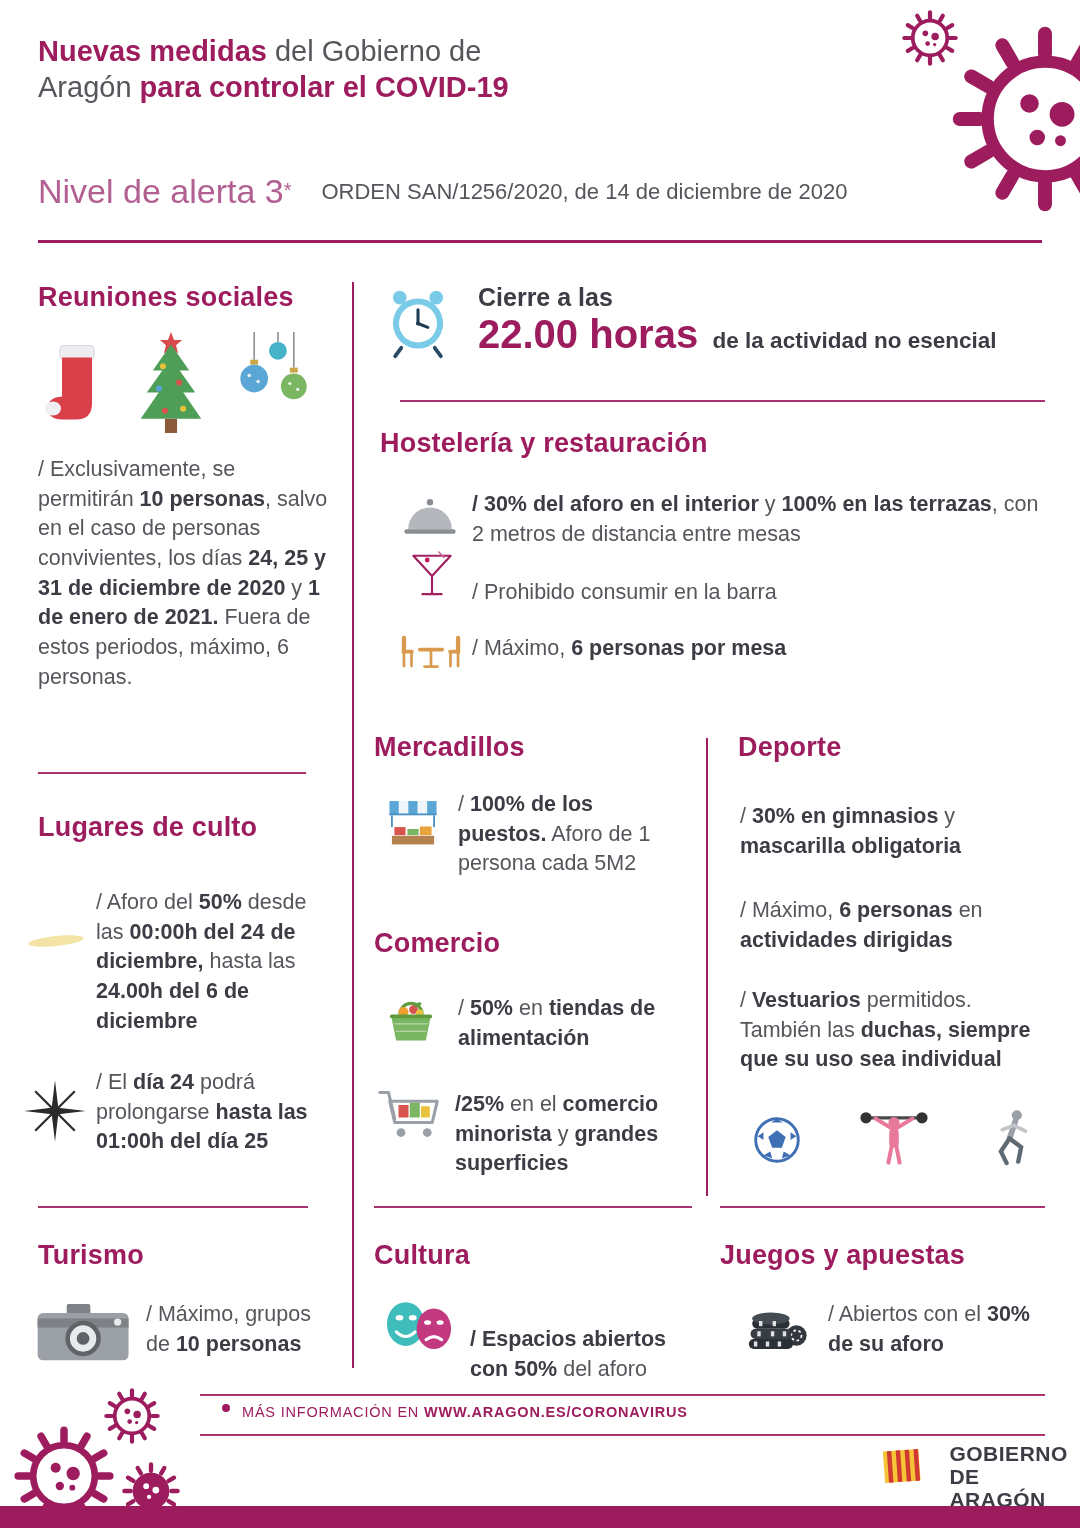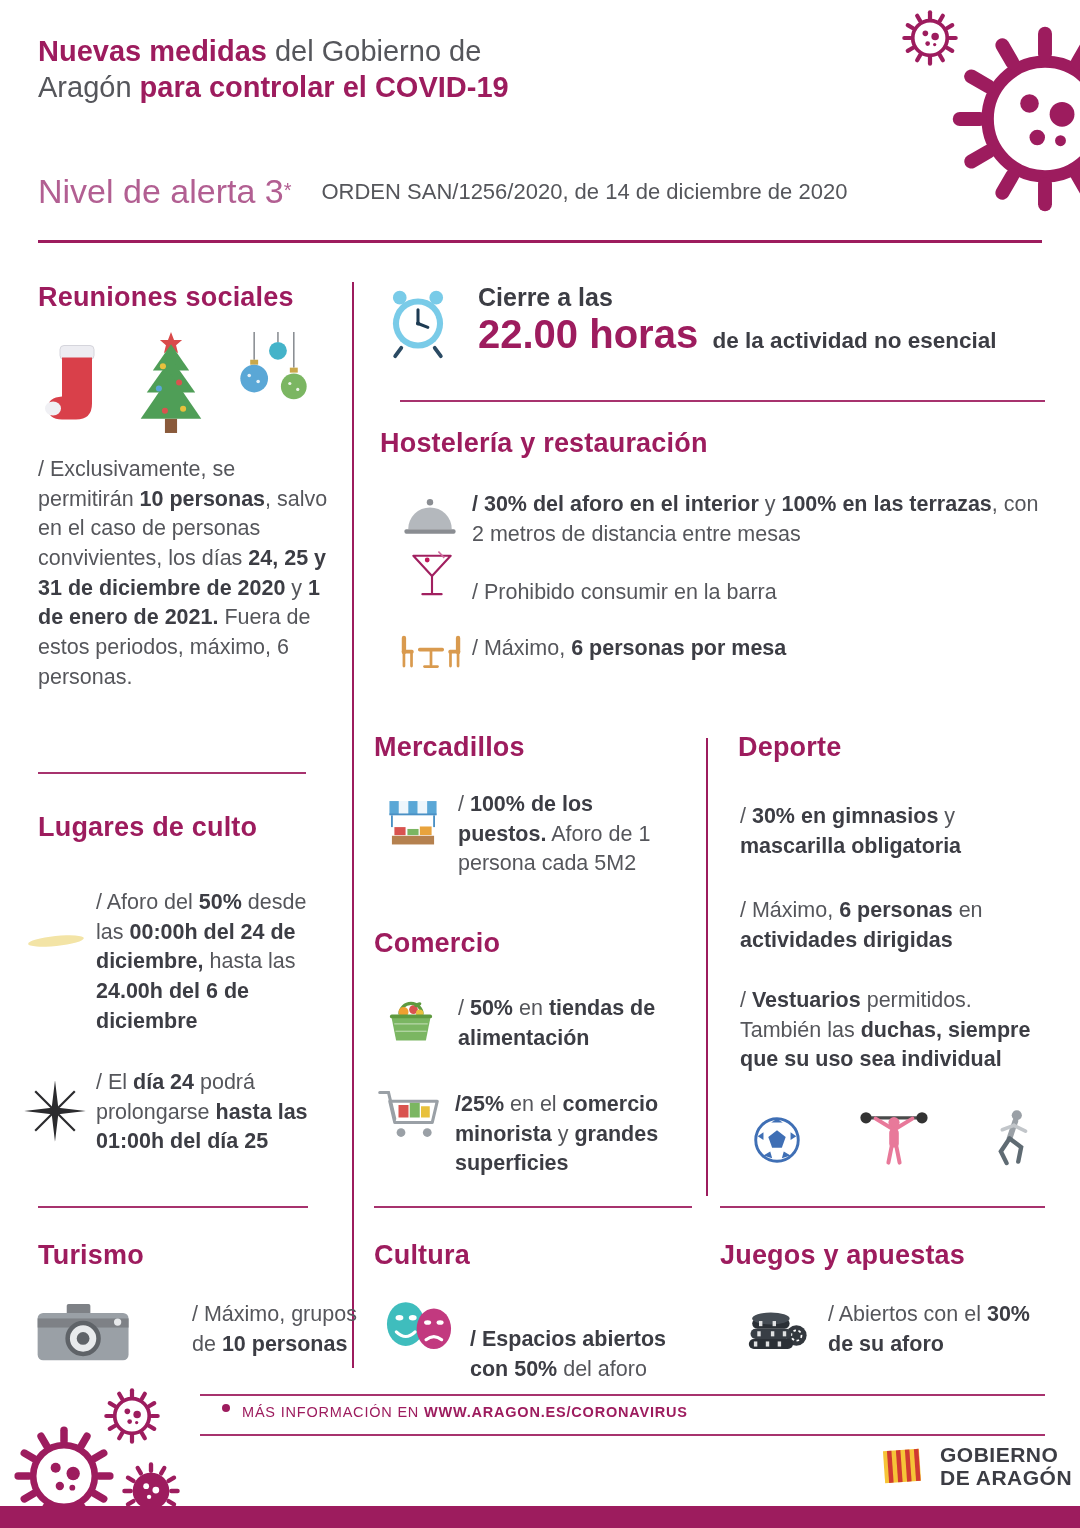--- a/index.html
+++ b/index.html
@@ -34,21 +34,21 @@
   #closing{left:478px;top:283px;white-space:nowrap;}
   #closing-line1{font-size:25px;font-weight:700;color:var(--dark);}
   #closing-big{font-size:40px;font-weight:700;color:var(--accent);}
   #closing-tail{font-size:22.5px;font-weight:700;color:var(--dark);margin-left:10px;}
 
   .footer-info{left:222px;top:1404px;display:flex;align-items:flex-start;gap:12px;}
   .bullet{width:8px;height:8px;border-radius:50%;background:var(--accent);}
   .info-txt{font-size:14.5px;letter-spacing:.8px;color:var(--accent);}
   .info-link{font-weight:700;}
 
-  #logo{left:878px;top:1442px;display:flex;align-items:center;gap:14px;}
+  #logo{left:878px;top:1442px;display:flex;gap:24px;}
   #logo-text{font-size:21px;font-weight:700;color:var(--dark);line-height:1.1;letter-spacing:.5px;}
 
   #bottom-bar{left:0;top:1506px;width:1080px;height:22px;background:var(--accent);}
 
   .vrule{width:2px;background:var(--accent);}
   svg{display:block;}
 </style>
 </head>
 <body>
 
@@ -342,21 +342,21 @@
 
   <div class="abs h2" style="left:38px;top:1240px;">Turismo</div>
   <svg class="abs" style="left:34px;top:1300px;" width="100" height="66" viewBox="0 0 110 72">
     <rect x="36" y="4" width="26" height="12" rx="2" fill="#7e8186"></rect>
     <rect x="4" y="14" width="100" height="52" rx="6" fill="#9aa0a6"></rect>
     <rect x="4" y="20" width="100" height="10" fill="#7e8186"></rect>
     <circle cx="54" cy="42" r="17" fill="#e8eaec" stroke="#5f6368" stroke-width="5"></circle>
     <circle cx="54" cy="42" r="7" fill="#5f6368"></circle>
     <circle cx="92" cy="24" r="4" fill="#e8eaec"></circle>
   </svg>
-  <div class="abs body-txt" style="left:146px;top:1300px;width:192px;margin-left:46px;"><span>/ Máximo, grupos de </span><span class="b">10 personas</span></div>
+  <div class="abs body-txt" style="left:146px;top:1300px;width:192px;"><span>/ Máximo, grupos de </span><span class="b">10 personas</span></div>
 
   <div class="abs h2" style="left:374px;top:1240px;">Cultura</div>
   <svg class="abs" style="left:376px;top:1292px;" width="86" height="68" viewBox="0 0 110 85">
     <ellipse cx="38" cy="40" rx="24" ry="28" fill="#3fbdbd"></ellipse>
     <ellipse cx="30" cy="32" rx="5" ry="3.5" fill="#ffffff"></ellipse>
       <ellipse cx="47" cy="32" rx="5" ry="3.5" fill="#ffffff"></ellipse>
     <path d="M26,50 Q38,62 50,50" stroke="#ffffff" stroke-width="4" fill="none" stroke-linecap="round"></path>
     <ellipse cx="74" cy="46" rx="22" ry="26" fill="#c2397f"></ellipse>
     <ellipse cx="66" cy="38" rx="4.5" ry="3" fill="#ffffff"></ellipse>
       <ellipse cx="82" cy="38" rx="4.5" ry="3" fill="#ffffff"></ellipse>

